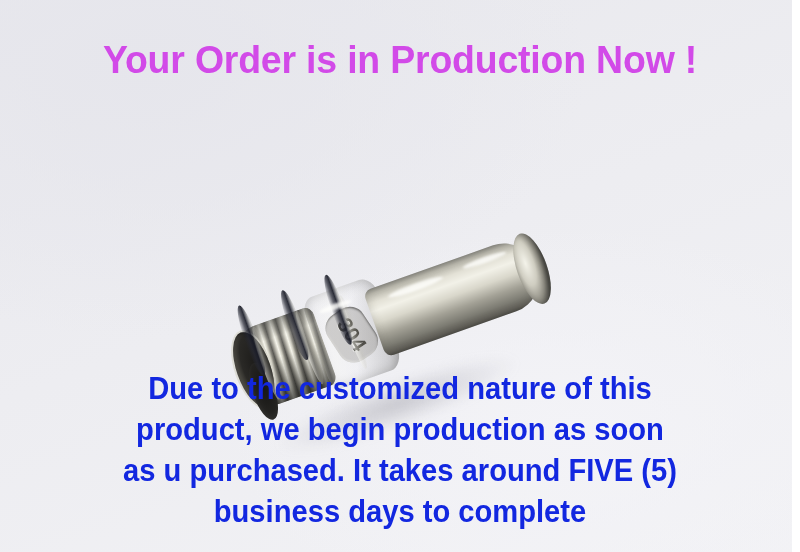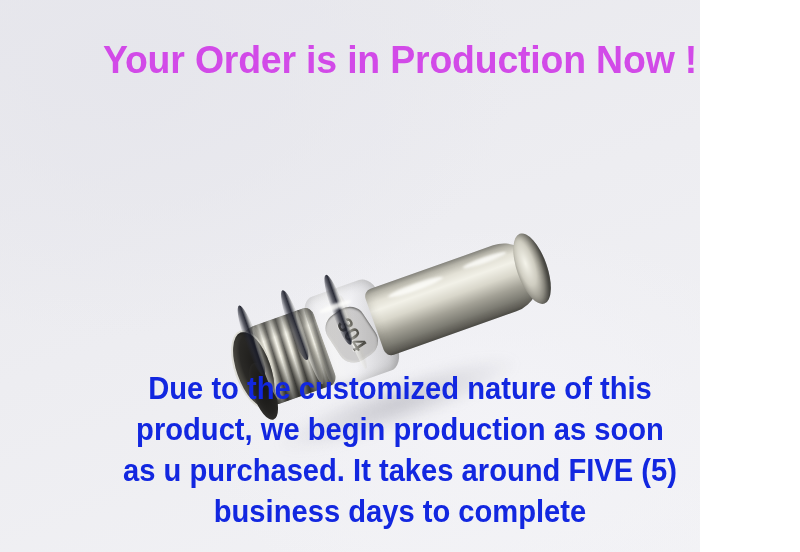--- a/index.html
+++ b/index.html
@@ -8,21 +8,21 @@
   }
   body {
     width: 800px;
     height: 552px;
     overflow: hidden;
     font-family: "Liberation Sans", sans-serif;
   }
 
   #page {
     position: relative;
-    width: 700px;
+    width: 792px;
     height: 552px;
     background: #e9e9ee;
     background-image:
       radial-gradient(ellipse 70% 60% at 72% 78%, #f3f3f7 0%, rgba(243,243,247,0) 62%),
       radial-gradient(ellipse 80% 70% at 18% 12%, #e6e6ec 0%, rgba(230,230,236,0) 70%),
       linear-gradient(160deg, #e8e8ed 0%, #ededf1 48%, #f2f2f5 100%);
     overflow: hidden;
   }
 
   

